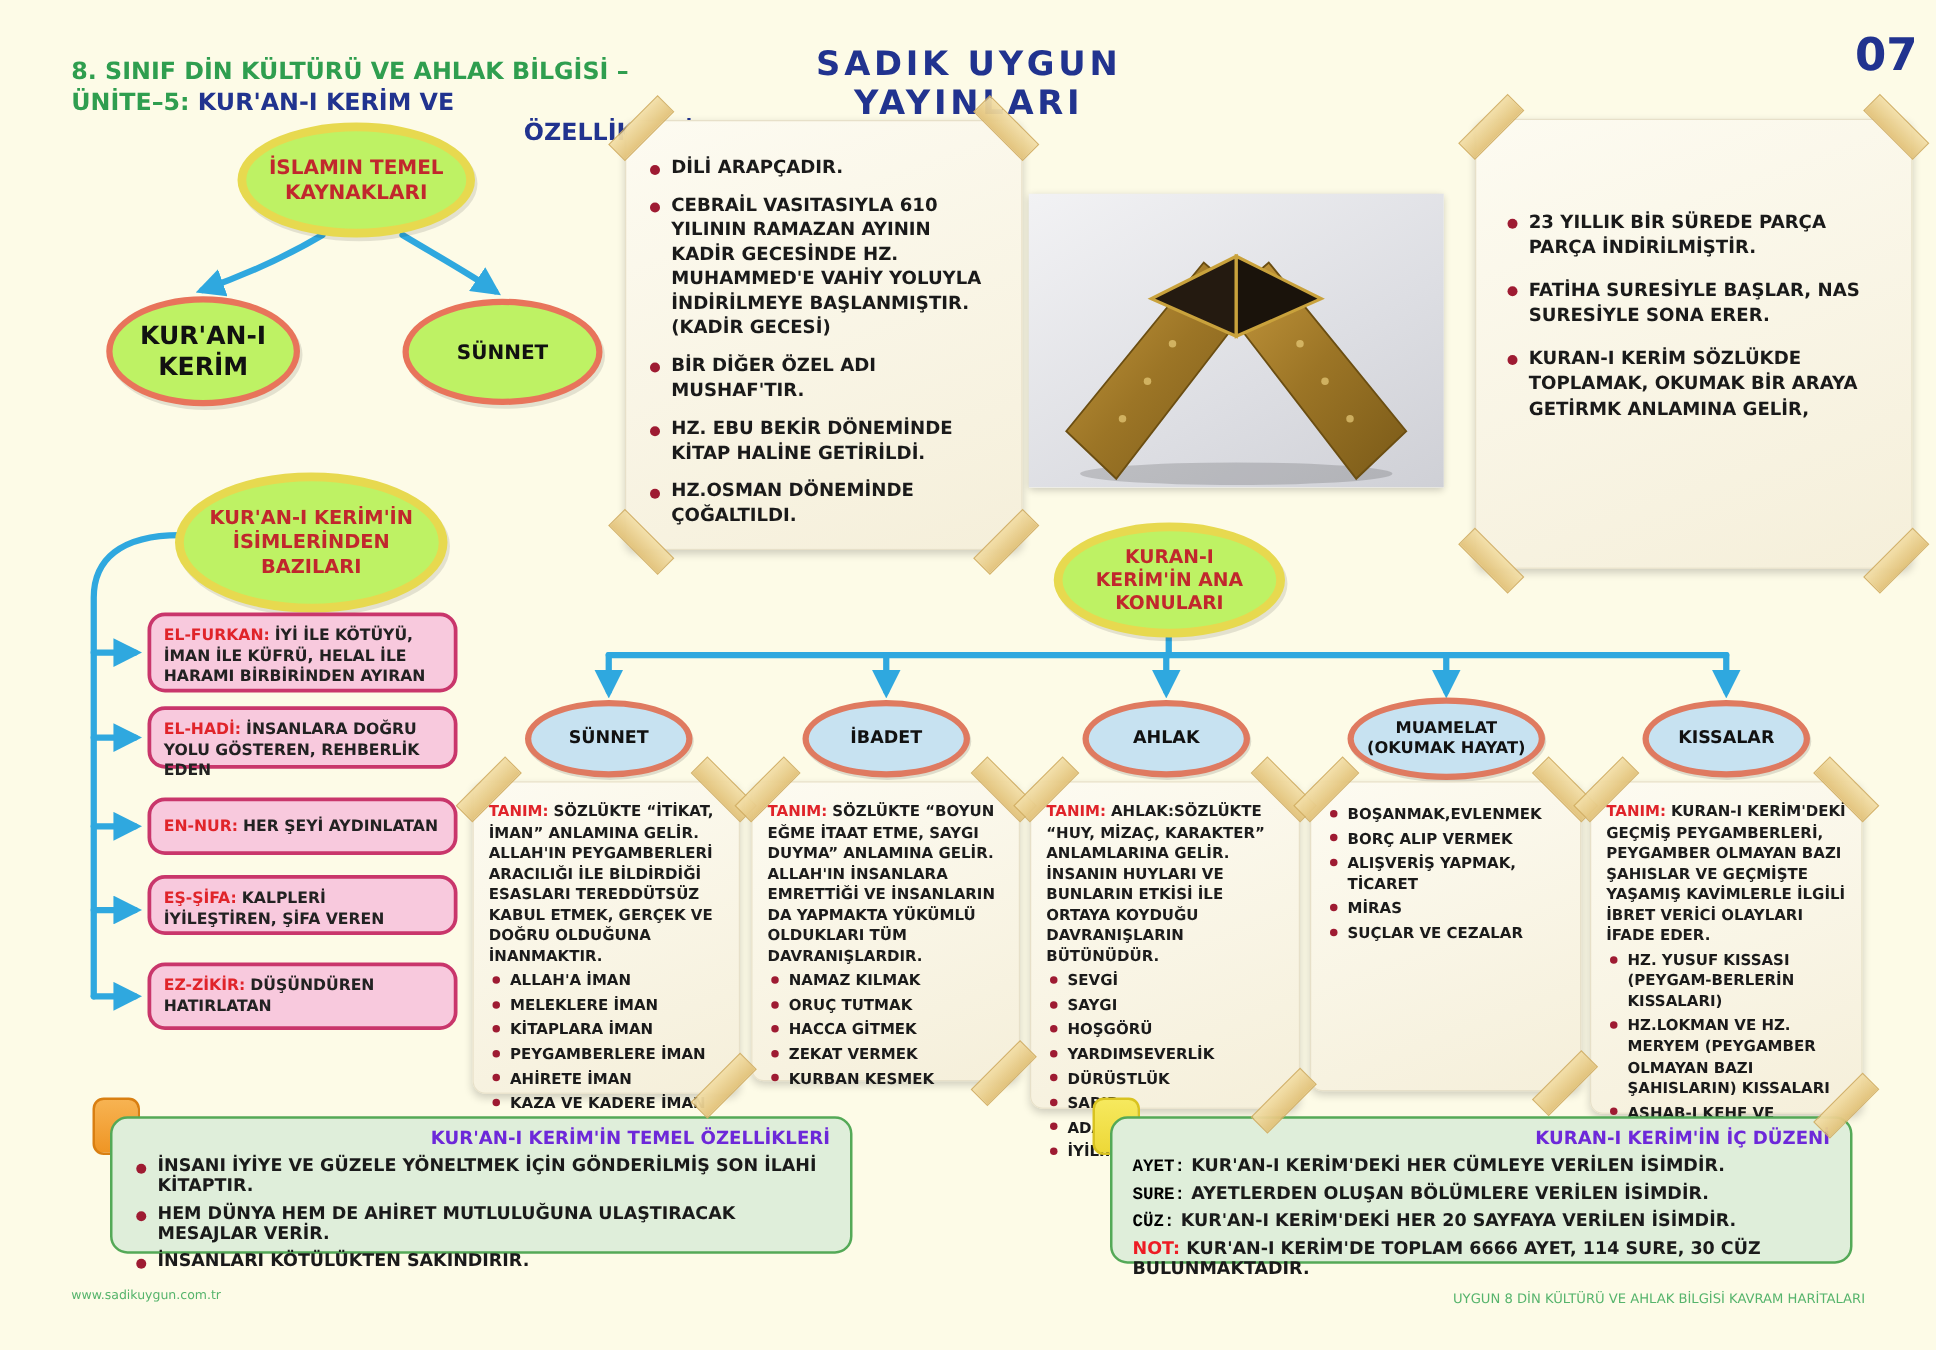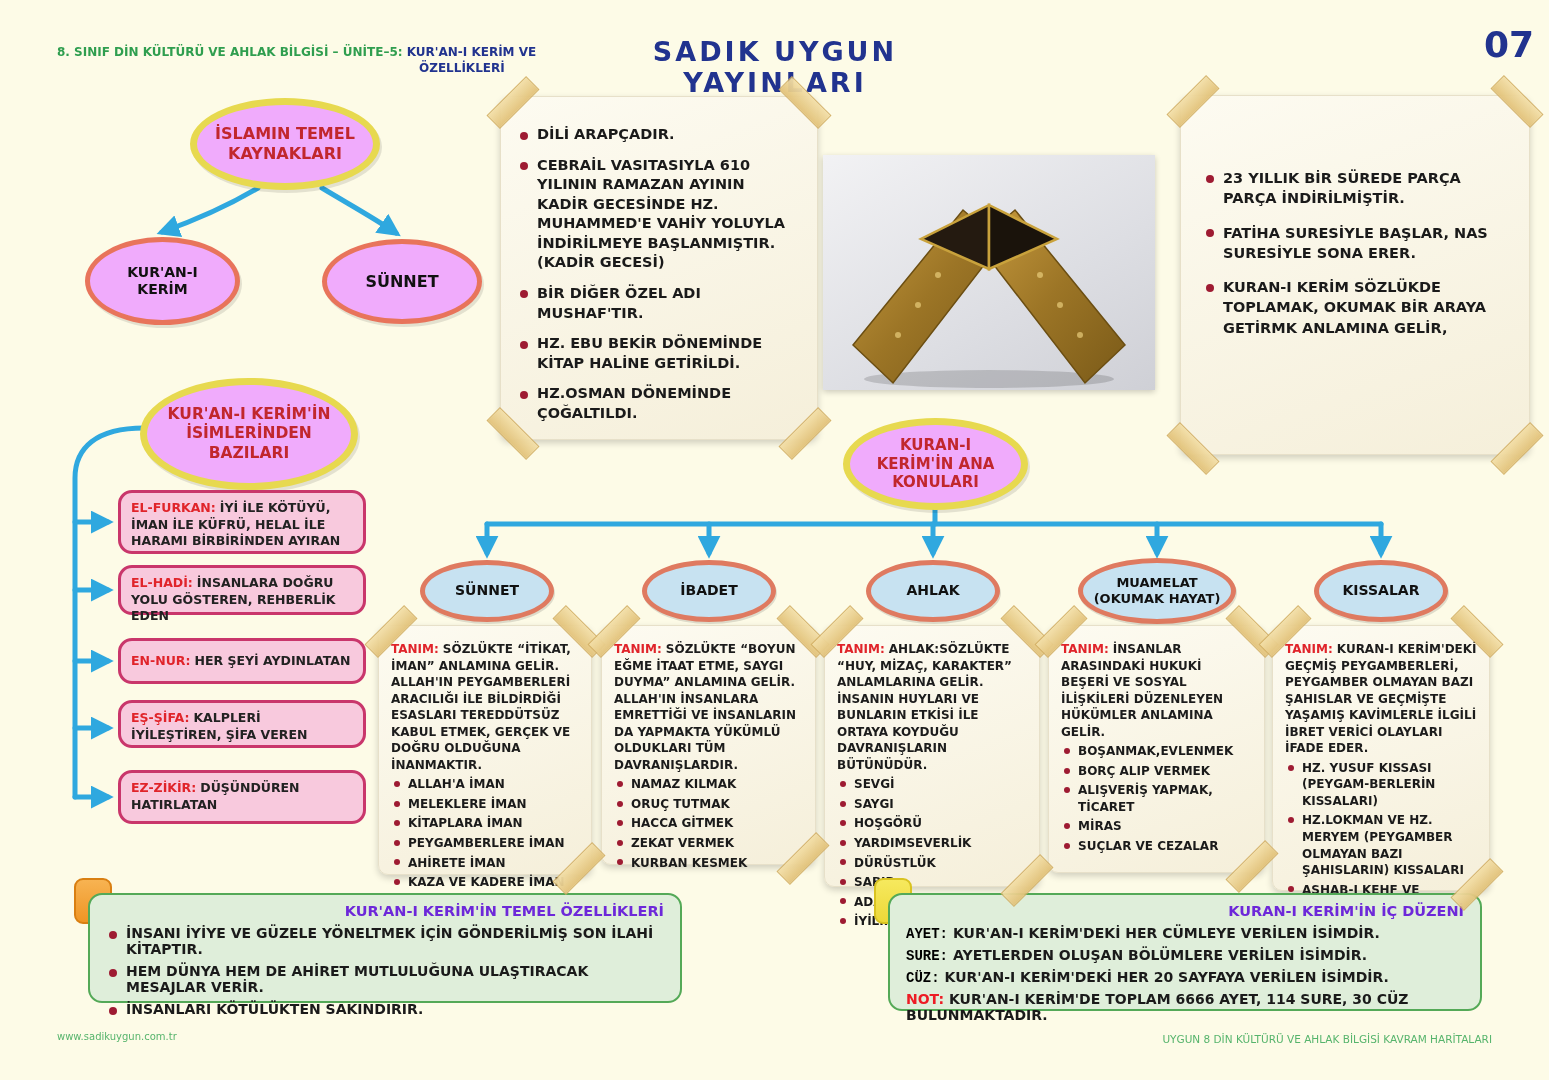--- a/index.html
+++ b/index.html
@@ -9,31 +9,31 @@
     background:#FDFBE7;
     position:relative;
     overflow:hidden;
     color:#1c1c1c;
   }
   .abs { position:absolute; }
   .overlay { position:absolute; left:0; top:0; z-index:1; pointer-events:none; }
   .layer { position:absolute; left:0; top:0; width:1549px; height:1080px; z-index:2; }
 
   
-  .hdr-left { left:57px; top:45px; width:520px; font-size:12px; font-weight:bold; line-height:1.3; }
+  .hdr-left { left:57px; top:45px; width:520px; font-size:19px; font-weight:bold; line-height:1.3; }
   .hdr-green { color:#2F9E4F; }
   .hdr-blue  { color:#21338F; }
   .hdr-line2 { margin-left:362px; }
   .publisher { left:560px; top:36px; width:430px; text-align:center; font-size:27px; font-weight:bold; color:#21338F; letter-spacing:3px; }
   .pagenum { left:1484px; top:24px; font-size:36px; font-weight:bold; color:#21338F; }
 
   
   .ellipse {
     border-radius:50%;
-    background:#f0abfc;
+    background:#bef264;
     display:flex; align-items:center; justify-content:center;
     text-align:center; font-weight:bold;
     box-shadow:2px 3px 0 rgba(0,0,0,0.10);
     padding:6px 10px; line-height:1.25;
   }
   .el-yellow { border:7px solid #E7D94F; color:#C1272D; }
   .el-salmon { border:5px solid #E8745B; color:#111; }
   .el-topic  { border:5px solid #DF7A60; background:#C7E2F1; color:#111; font-size:14px; box-shadow:1px 2px 0 rgba(0,0,0,0.12); }
 
   
@@ -136,21 +136,21 @@
 
   <div class="abs hdr-left">
     <span class="hdr-green">8. SINIF DİN KÜLTÜRÜ VE AHLAK BİLGİSİ – ÜNİTE–5:</span>
     <span class="hdr-blue">KUR'AN-I KERİM VE</span>
     <div class="hdr-blue hdr-line2">ÖZELLİKLERİ</div>
   </div>
   <div class="abs publisher">SADIK UYGUN YAYINLARI</div>
   <div class="abs pagenum">07</div>
 
   <div class="abs ellipse el-yellow" style="left:190px;top:98px;width:190px;height:92px;font-size:16px;">İSLAMIN TEMEL KAYNAKLARI</div>
-  <div class="abs ellipse el-salmon" style="left:85px;top:237px;width:155px;height:88px;font-size:14px;">KUR'AN-I KERİM</div>
+  <div class="abs ellipse el-salmon" style="left:85px;top:237px;width:155px;height:88px;font-size:20px;">KUR'AN-I KERİM</div>
   <div class="abs ellipse el-salmon" style="left:322px;top:239px;width:160px;height:85px;font-size:16px;">SÜNNET</div>
 
   <div class="abs note" style="left:500px;top:96px;width:318px;height:344px;">
     <span class="tape tl"></span>
     <span class="tape tr"></span>
     <span class="tape bl"></span>
     <span class="tape br"></span>
     <ul class="blist note-main">
       <li>DİLİ ARAPÇADIR.</li>
       <li>CEBRAİL VASITASIYLA 610 YILININ RAMAZAN AYININ KADİR GECESİNDE HZ. MUHAMMED'E VAHİY YOLUYLA İNDİRİLMEYE BAŞLANMIŞTIR. (KADİR GECESİ)</li>
@@ -267,21 +267,20 @@
       <li>SABIR</li>
       <li>ADALETLİ OLMAK</li>
       <li>İYİLİK YAPMAK</li>
     </ul>
   </div>
 
   <div class="abs note col-note" style="left:1048px;top:625px;width:217px;height:248px;">
     <span class="tape tl"></span>
     <span class="tape tr"></span>
     <span class="tape br"></span>
-    <p><span class="tanim">TANIM:</span><span>İNSANLAR ARASINDAKİ HUKUKİ BEŞERİ VE SOSYAL İLİŞKİLERİ DÜZENLEYEN HÜKÜMLER ANLAMINA GELİR.</span></p>
     <ul class="blist">
       <li>BOŞANMAK,EVLENMEK</li>
       <li>BORÇ ALIP VERMEK</li>
       <li>ALIŞVERİŞ YAPMAK, TİCARET</li>
       <li>MİRAS</li>
       <li>SUÇLAR VE CEZALAR</li>
     </ul>
   </div>
 
   <div class="abs note col-note" style="left:1272px;top:625px;width:218px;height:266px;">

